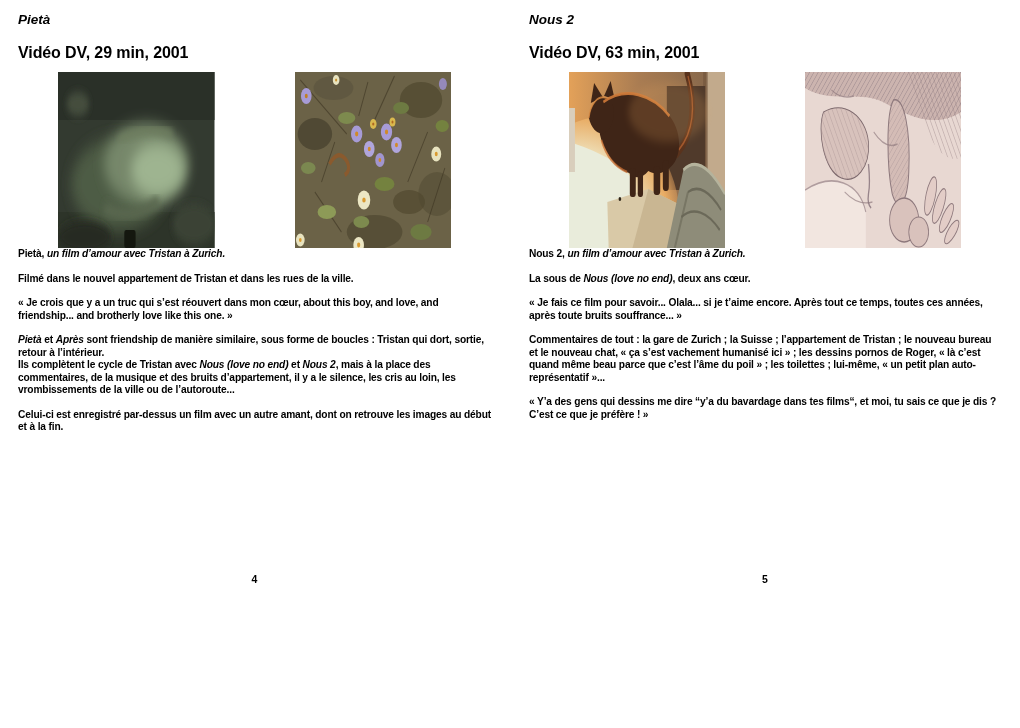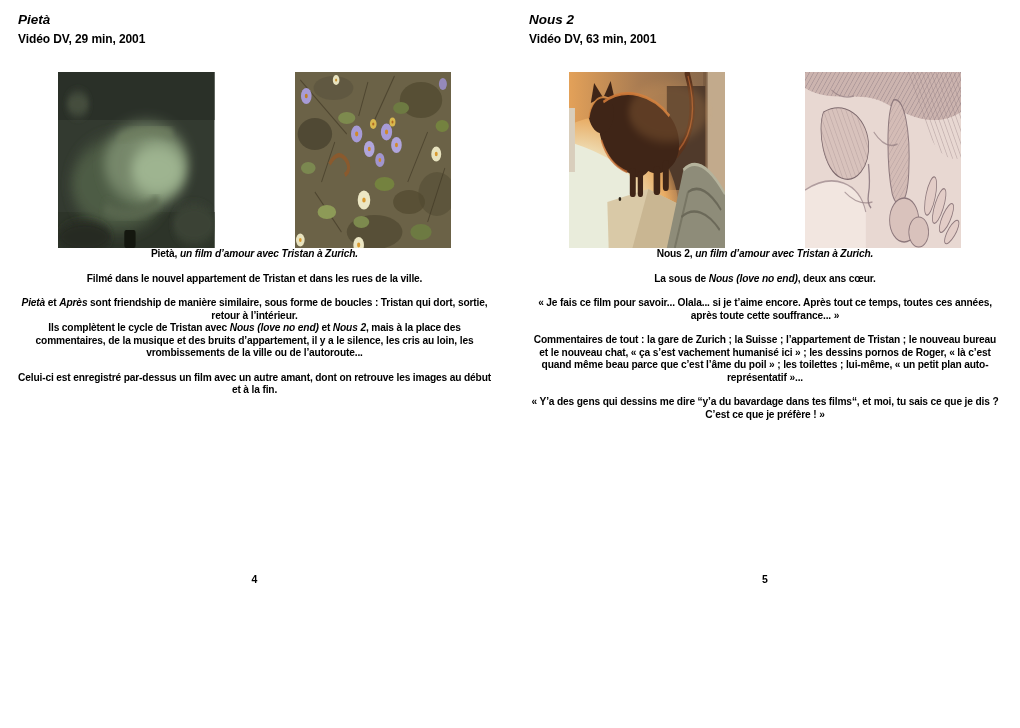--- a/index.html
+++ b/index.html
@@ -15,32 +15,32 @@
   }
   .page { position: absolute; top: 0; height: 596px; }
   #page-left  { left: 18px;  width: 473px; }
   #page-right { left: 529px; width: 472px; }
 
   .page-header { position: absolute; top: 13px; left: 0; right: 0; }
   .page-title {
     font-size: 13.5px; font-weight: bold; font-style: italic;
     line-height: 1.1; margin: 0;
   }
-  .page-subtitle { font-size: 12px; font-weight: bold; margin-top: 4px; letter-spacing: -0.1px; }
+  .page-subtitle { font-size: 16px; font-weight: bold; margin-top: 16px; letter-spacing: -0.1px; }
 
   .stills { position: absolute; top: 56px; left: 0; right: 0; height: 176px; display: flex; }
   .still { flex: 1 1 50%; height: 176px; overflow: hidden; position: relative; }
   .still svg { display: block; width: 100%; height: 100%; }
 
   .page-body {
     position: absolute; top: 248px; left: 0; right: 0;
     font-size: 10.2px; font-weight: bold;
     line-height: 12.5px; letter-spacing: -0.15px;
   }
-  .page-body p { margin: 0 0 12px 0; white-space: pre-wrap; text-align: center; }
+  .page-body p { margin: 0 0 12px 0; white-space: pre-wrap; }
   .page-body em { font-style: italic; }
 
   .page-number {
     position: absolute; bottom: 11px; left: 0; right: 0;
     text-align: center; font-size: 10.5px; font-weight: bold;
   }
 </style>
 </head>
 <body>
 
@@ -125,20 +125,21 @@
           <circle cx="62" cy="8" r="5" fill="#e8e3bf"></circle>
             <circle cx="62" cy="8" r="1.6" fill="#c99230"></circle>
         </g>
       </svg>
     </figure>
   </div>
 
   <div class="page-body">
     <p><span>Pietà,</span><em> un film d’amour avec Tristan à Zurich.</em></p>
     <p><span>Filmé dans le nouvel appartement de Tristan et dans les rues de la ville.</span></p>
+    <p><span>« Je crois que y a un truc qui s’est réouvert dans mon cœur, about this boy, and love, and friendship... and brotherly love like this one. »</span></p>
     <p><em>Pietà</em><span> et </span><em>Après</em><span> sont friendship de manière similaire, sous forme de boucles : Tristan qui dort, sortie, retour à l’intérieur.
 Ils complètent le cycle de Tristan avec </span><em>Nous (love no end)</em><span> et </span><em>Nous 2</em><span>, mais à la place des commentaires, de la musique et des bruits d’appartement, il y a le silence, les cris au loin, les vrombissements de la ville ou de l’autoroute...</span></p>
     <p><span>Celui-ci est enregistré par-dessus un film avec un autre amant, dont on retrouve les images au début et à la fin.</span></p>
   </div>
 
   <div class="page-number">4</div>
 </section>
 
 <section class="page" id="page-right">
   <header class="page-header">
@@ -231,19 +232,19 @@
         </g>
         <path d="M96,92 q3,20 0,30 q-2,10 4,14" stroke="#97848a" stroke-width="2" fill="none"></path>
         <path d="M60,120 q20,14 42,10 M104,60 q18,18 36,12 M40,18 q16,10 34,6" stroke="#8d787c" stroke-width="1.4" fill="none" opacity=".65"></path>
       </svg>
     </figure>
   </div>
 
   <div class="page-body">
     <p><span>Nous 2,</span><em> un film d’amour avec Tristan à Zurich.</em></p>
     <p><span>La sous de </span><em>Nous (love no end)</em><span>, deux ans cœur.</span></p>
-    <p><span>« Je fais ce film pour savoir... Olala... si je t’aime encore. Après tout ce temps, toutes ces années, après toute cette souffrance... »</span></p>
+    <p><span>« Je fais ce film pour savoir... Olala... si je t’aime encore. Après tout ce temps, toutes ces années, après toute bruits souffrance... »</span></p>
     <p><span>Commentaires de tout : la gare de Zurich ; la Suisse ; l’appartement de Tristan ; le nouveau bureau et le nouveau chat, « ça s’est vachement humanisé ici » ; les dessins pornos de Roger, « là c’est quand même beau parce que c’est l’âme du poil » ; les toilettes ; lui-même, « un petit plan auto-représentatif »...</span></p>
     <p><span>« Y’a des gens qui dessins me dire “y’a du bavardage dans tes films“, et moi, tu sais ce que je dis ? C’est ce que je préfère ! »</span></p>
   </div>
 
   <div class="page-number">5</div>
 </section>
 
 </body></html>

